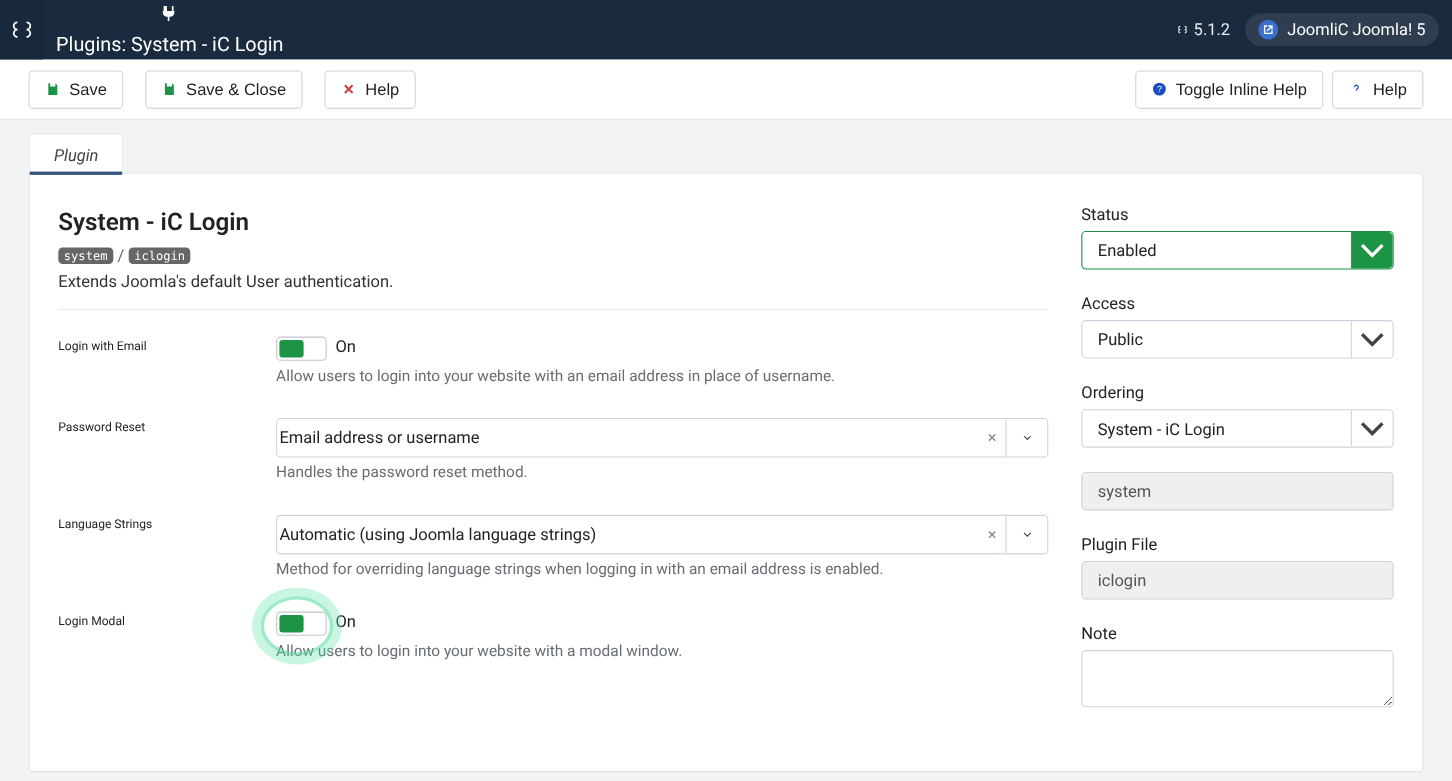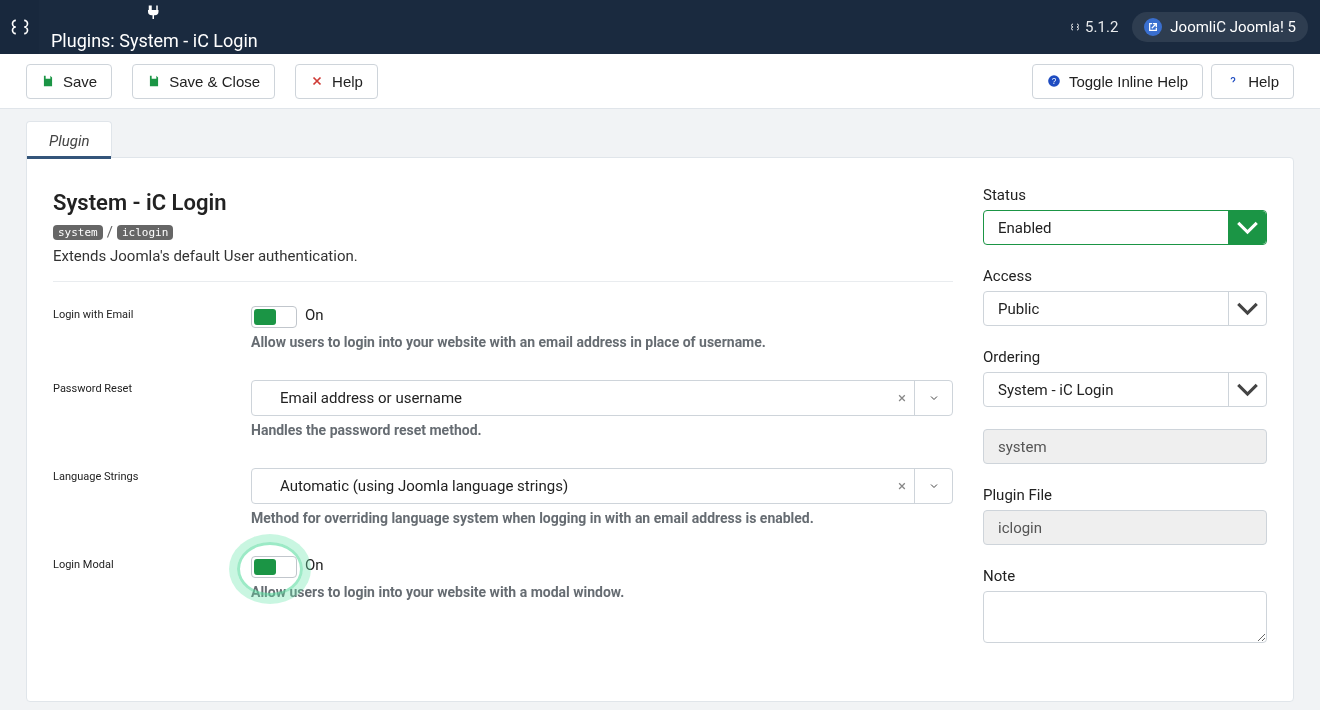--- a/index.html
+++ b/index.html
@@ -159,21 +159,21 @@
     font-size: 11px;
     font-family: monospace;
   }
   .crumb-sep { color: #666; }
   .plugin-desc { font-size: 15px; color: #333; margin-bottom: 16px; }
   .divider { border-top: 1px solid #e9ecef; margin: 12px 0 24px; }
 
   .form-row { display: flex; margin-bottom: 30px; }
   .form-row .label { width: 198px; padding-top: 2px; font-size: 11px; color: var(--text-dark); }
   .form-row .field { flex: 1; }
-  .hint { font-size: 14px; color: var(--text-muted); margin-top: 6px; font-weight: bold; }
+  .hint { font-size: 14px; color: var(--text-muted); margin-top: 6px; }
 
   
   .switch-wrap { display: flex; align-items: flex-start; gap: 8px; }
   .switch {
     width: 46px; height: 22px;
     border: 1px solid #c1c6cc;
     border-radius: 4px;
     position: relative;
     cursor: pointer;
   }
@@ -198,21 +198,21 @@
     box-shadow: 0 0 0 8px var(--highlight);
   }
 
   
   .choices {
     display: flex;
     border: 1px solid var(--border);
     border-radius: 4px;
     height: 36px;
     align-items: center;
-    padding-left: 28px;
+    padding-left: 2px;
   }
   .choices .text { flex: 1; font-size: 15px; }
   .choices .clear {
     width: 24px; text-align: center; color: #888; font-size: 15px; cursor: pointer;
   }
   .choices .arrow {
     width: 38px; height: 34px;
     border-left: 1px solid var(--border);
     display: flex; align-items: center; justify-content: center;
     cursor: pointer;
@@ -380,21 +380,21 @@
         <div class="field">
           <div class="choices">
             <span class="text">Automatic (using Joomla language strings)</span>
             <span class="clear">×</span>
             <span class="arrow">
               <svg viewBox="0 0 24 24" fill="none" stroke="#444" stroke-width="2">
                   <path d="M6 9l6 6 6-6"></path>
                 </svg>
             </span>
           </div>
-          <div class="hint">Method for overriding language system when logging in with an email address is enabled.</div>
+          <div class="hint">Method for overriding language strings when logging in with an email address is enabled.</div>
         </div>
       </div>
 
       <div class="form-row">
         <div class="label">Login Modal</div>
         <div class="field">
           <div class="switch-wrap highlight-ring">
             <div class="switch"></div>
             <span class="switch-label">On</span>
           </div>

